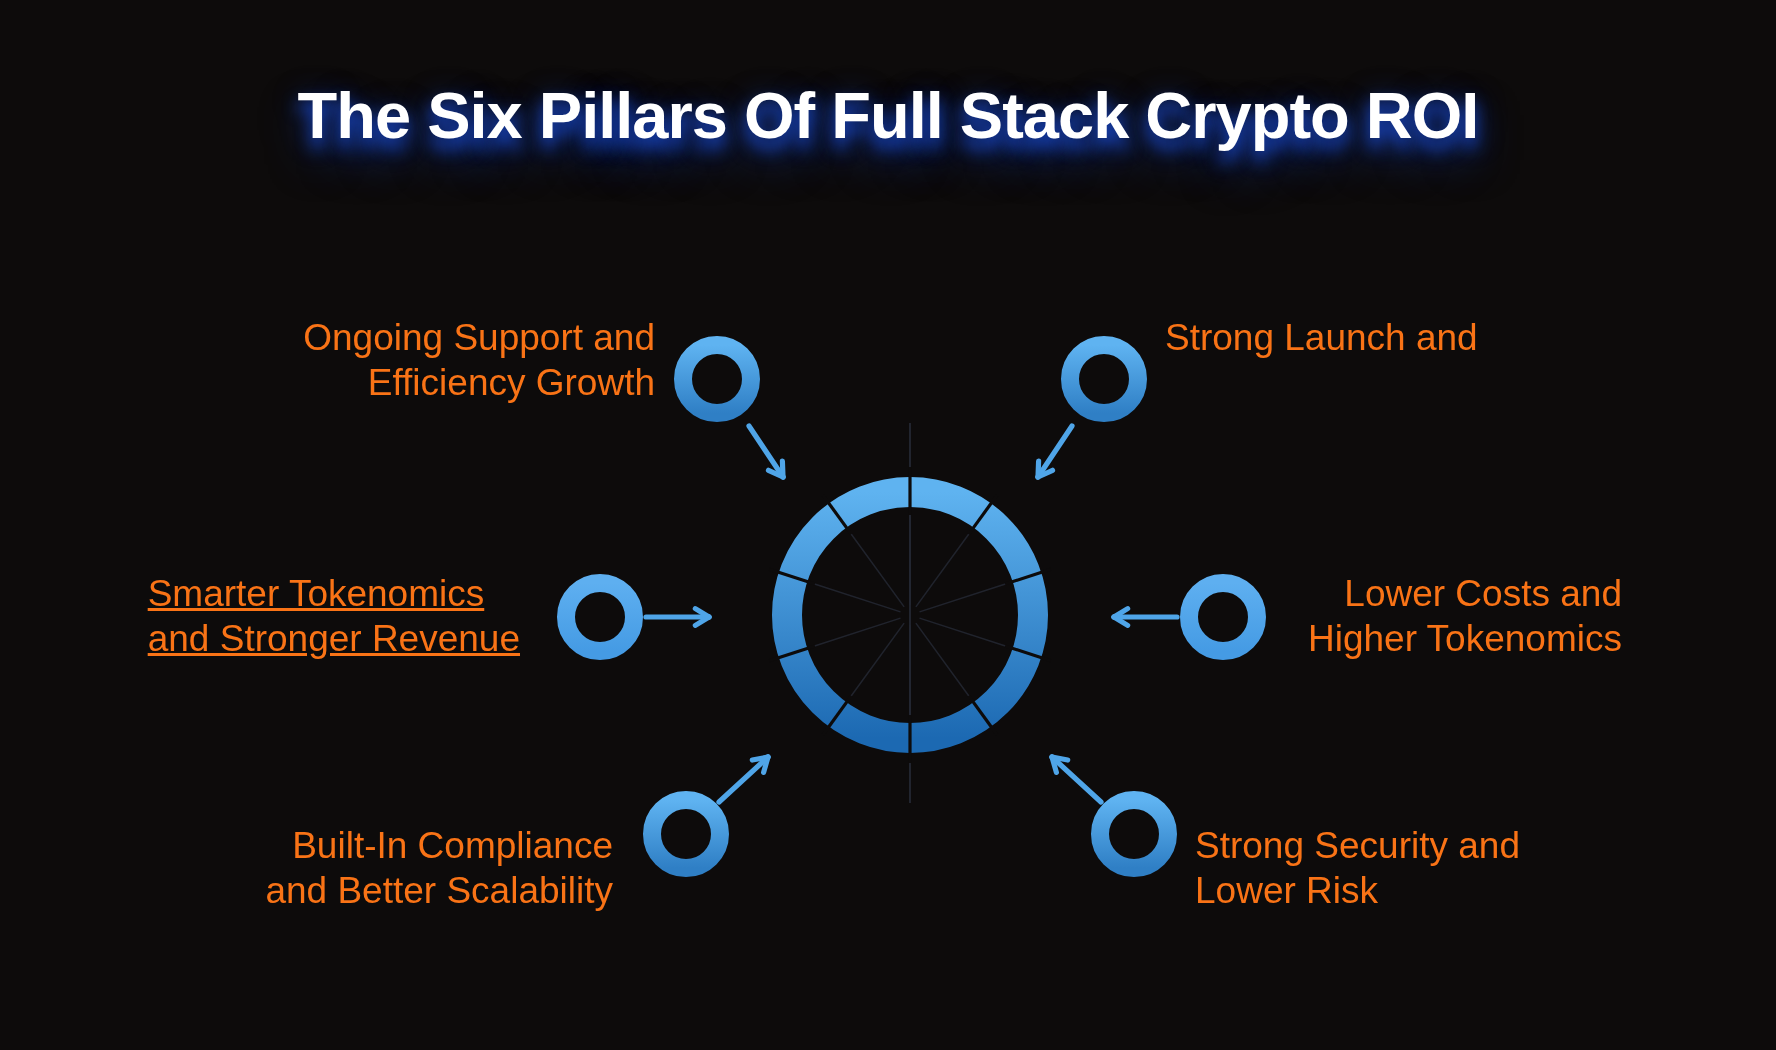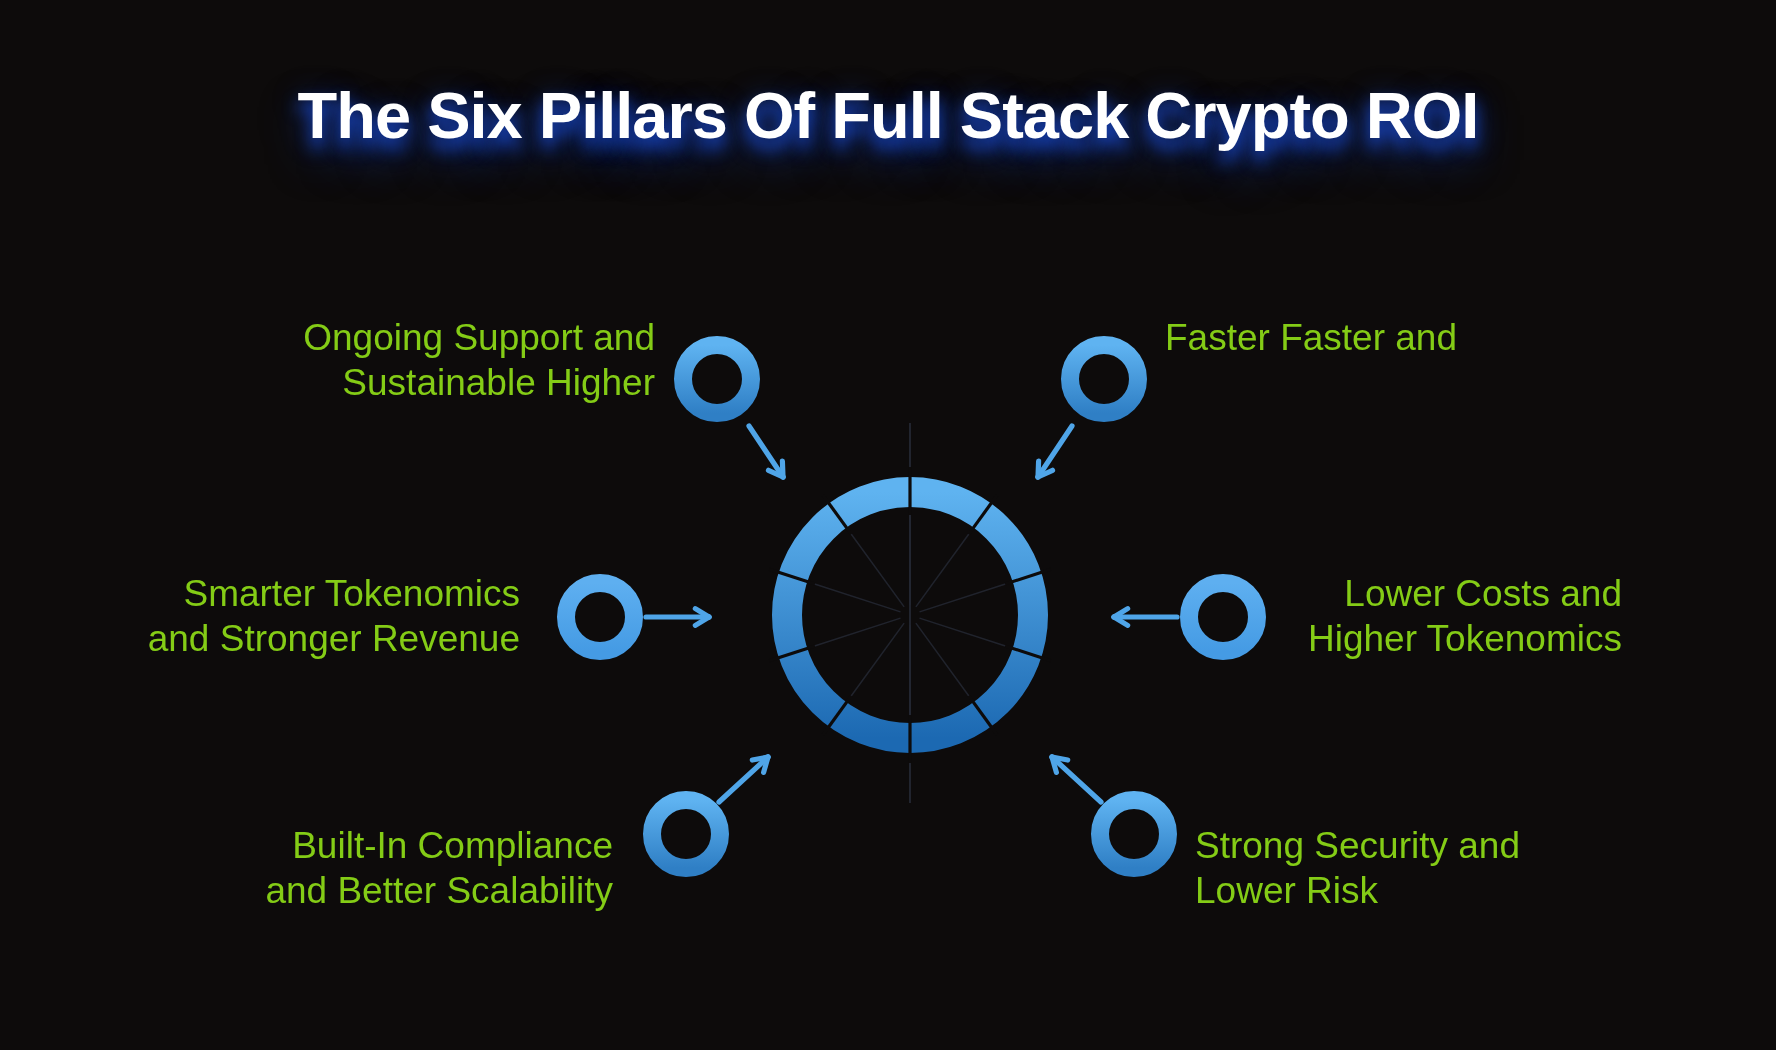--- a/index.html
+++ b/index.html
@@ -26,27 +26,27 @@
   }
   .scene{
     position:absolute;
     top:0;left:0;
   }
   .label{
     position:absolute;
     font-size:37px;
     line-height:45px;
     font-weight:400;
-    color:#84cc16;
+    color:#f97316;
     white-space:nowrap;
   }
   .label span{display:block;}
   .p-tl{top:315px; right:1121px; text-align:right;}
   .p-tr{top:315px; left:1165px; text-align:left;}
-  .p-ml{top:571px; right:1256px; text-align:right;}
+  .p-ml{top:571px; right:1256px; text-decoration:underline;}
   .p-mr{top:571px; left:1308px; text-align:right;}
   .p-bl{top:823px; right:1163px; text-align:right;}
   .p-br{top:823px; left:1195px; text-align:left;}
 </style>
 </head>
 <body>
 
 <div class="stage">
 
   <h1 class="title">The Six Pillars Of Full Stack Crypto ROI</h1>
@@ -129,24 +129,24 @@
         <g>
           <line x1="1101" y1="802" x2="1052" y2="757" stroke="#4FA5E8" stroke-width="5.2" stroke-linecap="round"></line>
           <line x1="1052" y1="757" x2="1067.7033287356503" y2="760.0668333212121" stroke="#4FA5E8" stroke-width="5.2" stroke-linecap="round"></line>
           <line x1="1052" y1="757" x2="1056.3897845800159" y2="772.3860258462364" stroke="#4FA5E8" stroke-width="5.2" stroke-linecap="round"></line>
         </g>
       </g>
   </svg>
 
   <div class="label p-tl">
     <span>Ongoing Support and</span>
-    <span>Sustainable Higher</span>
+    <span>Efficiency Growth</span>
   </div>
   <div class="label p-tr">
-    <span>Faster Faster and</span>
+    <span>Strong Launch and</span>
   </div>
   <div class="label p-ml">
     <span>Smarter Tokenomics</span>
     <span>and Stronger Revenue</span>
   </div>
   <div class="label p-mr">
     <span>Lower Costs and</span>
     <span>Higher Tokenomics</span>
   </div>
   <div class="label p-br">

